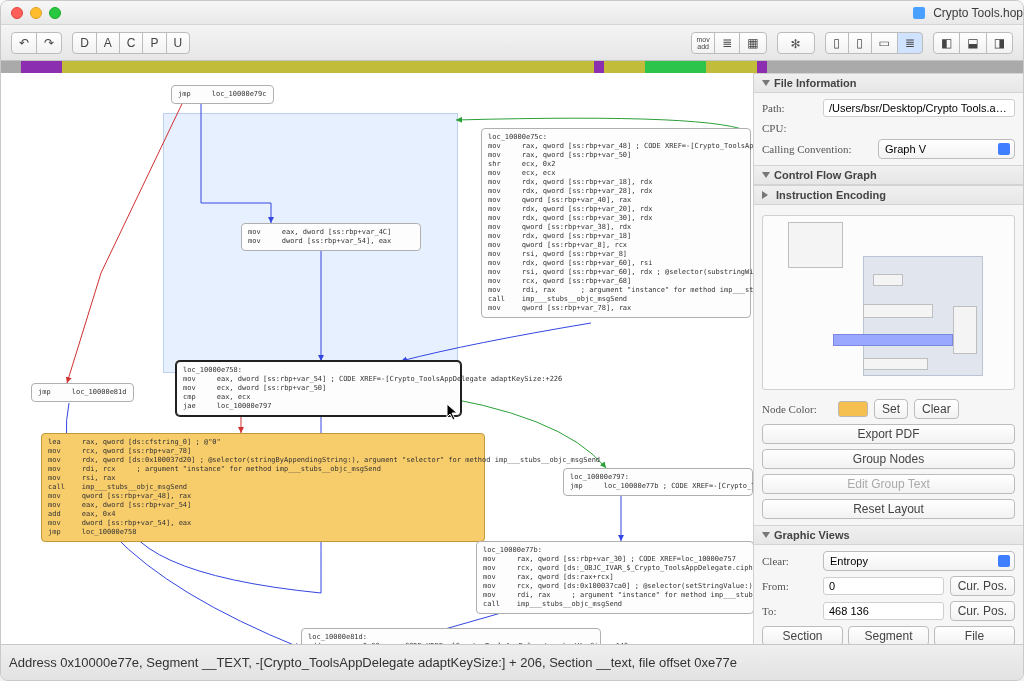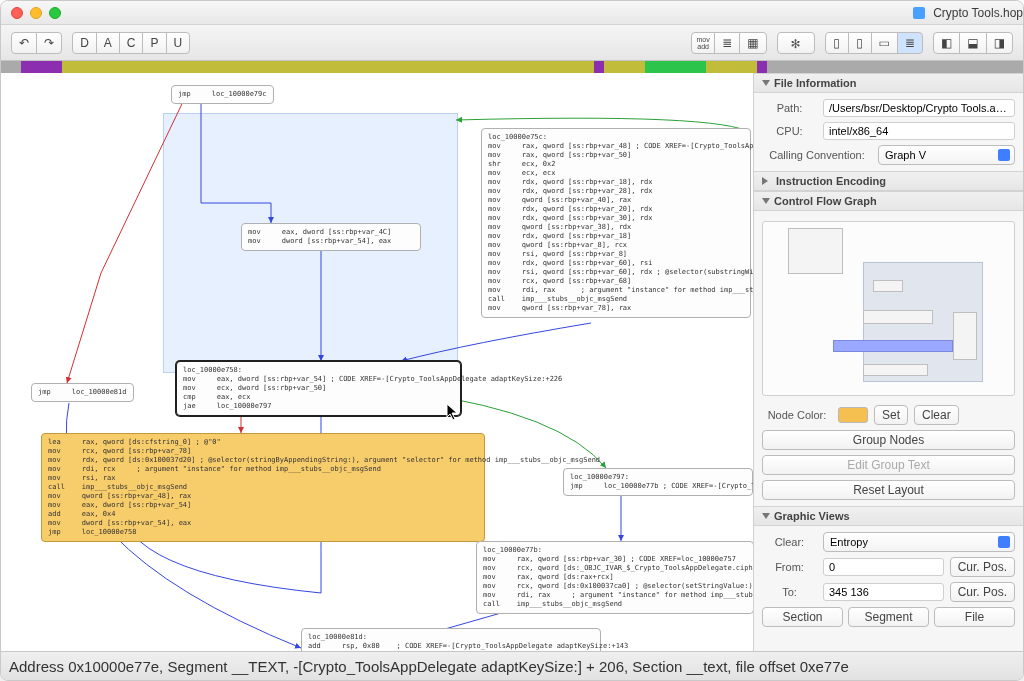--- a/index.html
+++ b/index.html
@@ -16,28 +16,28 @@
   .seg button, .btn { height:22px; min-width:24px; background: linear-gradient(#ffffff,#f2f2f2); border:1px solid #bcbcbc; border-radius:4px; font-size:12px; color:#444; padding:0 7px; cursor:pointer; }
   .seg button { border-radius:0; margin-left:-1px; }
   .seg button:first-child { border-top-left-radius:4px; border-bottom-left-radius:4px; margin-left:0; }
   .seg button:last-child { border-top-right-radius:4px; border-bottom-right-radius:4px; }
   .spacer { flex:1; }
   .iconcell { width:22px; height:22px; display:inline-flex; align-items:center; justify-content:center; color:#555; }
   .minimap-strip { height:12px; display:flex; }
   .mm { height:100%; }
   .content { flex:1; display:flex; overflow:hidden; background:#fff; }
   .graph-area { flex:1; position:relative; overflow:hidden; background:#fff; }
-  .statusbar { height:29px; background:linear-gradient(#efefef,#e2e2e2); border-top:1px solid #c7c7c7; font-size:15px; color:#333; padding:0 8px; display:flex; align-items:center; }
+  .statusbar { height:36px; background:linear-gradient(#efefef,#e2e2e2); border-top:1px solid #c7c7c7; font-size:13px; color:#333; padding:0 8px; display:flex; align-items:center; }
   .sidebar { width:270px; border-left:1px solid #d0d0d0; background:#f6f6f6; overflow-y:auto; display:flex; flex-direction:column; font-size:11px; }
   .section-head { background:linear-gradient(#f0f0f0,#e6e6e6); border-top:1px solid #d3d3d3; border-bottom:1px solid #d3d3d3; padding:3px 8px; font-weight:600; color:#444; display:flex; align-items:center; gap:4px; }
   .tri { display:inline-block; width:0;height:0;border-left:4px solid transparent;border-right:4px solid transparent;border-top:6px solid #777; }
   .tri.closed { border-top:none;border-bottom:none;border-left:6px solid #777;border-top:4px solid transparent;border-bottom:4px solid transparent; }
   .section-body { padding:6px 8px; display:flex; flex-direction:column; gap:5px; }
   .row { display:flex; align-items:center; gap:6px; }
-  .row label { width:55px; text-align:center; color:#555; }
+  .row label { width:55px; text-align:left; color:#555;font-family:Liberation Serif, serif; }
   .row .val { flex:1; background:#fff; border:1px solid #cfcfcf; border-radius:3px; padding:2px 5px; height:18px; font-size:11px; overflow:hidden; white-space:nowrap; text-overflow:ellipsis; }
   .select { flex:1; background:linear-gradient(#fff,#f3f3f3); border:1px solid #bcbcbc; border-radius:4px; height:20px; padding:0 18px 0 6px; position:relative; font-size:11px; display:flex;align-items:center; }
   .select::after { content:''; position:absolute; right:4px; top:3px; width:12px; height:12px; background:#3f7fff; border-radius:2px; }
   .cfg-thumb { height:175px; background:#fcfcfc; border:1px solid #d0d0d0; border-radius:3px; margin:4px 0; position:relative; }
   .cfg-thumb .rbox { position:absolute; border:1px solid #bfbfbf; background:#f4f4f4; }
   .cfg-thumb .blue { background:#9aa8ff; border-color:#7a88e0; }
   .cfg-thumb .sel { position:absolute; background:rgba(120,140,180,.2); border:1px solid rgba(100,120,160,.3); }
   .sidebar .btn { width:100%; height:20px; }
   .inline-btns { display:flex; gap:5px; }
   .inline-btns .btn { flex:1; }
@@ -209,55 +209,55 @@
           <span class="tri"></span>
           <span>File Information</span>
         </div>
       <div class="section-body">
         <div class="row">
             <label>Path:</label>
             <div class="val">/Users/bsr/Desktop/Crypto Tools.app/Conten</div>
           </div>
         <div class="row">
             <label>CPU:</label>
-            <div class="val">intel/x86_64</div>
           </div>
         <div class="row">
             <label style="width:110px">Calling Convention:</label>
             <div class="select">
               <span>Graph V</span>
             </div>
           </div>
       </div>
 
       <div class="section-head">
+          <span class="tri"></span>
+          <span>Control Flow Graph</span>
+        </div>
+
+      <div class="section-head">
           <span class="tri closed"></span>
           <span>Instruction Encoding</span>
-        </div>
-
-      <div class="section-head">
-          <span class="tri"></span>
-          <span>Control Flow Graph</span>
         </div>
       <div class="section-body">
         <div class="cfg-thumb">
           <div class="rbox" style="left:25px;top:6px;width:55px;height:46px"></div>
           <div class="sel" style="left:100px;top:40px;width:120px;height:120px"></div>
           <div class="rbox" style="left:110px;top:58px;width:30px;height:12px"></div>
           <div class="rbox" style="left:100px;top:88px;width:70px;height:14px"></div>
           <div class="rbox blue" style="left:70px;top:118px;width:120px;height:12px"></div>
           <div class="rbox" style="left:190px;top:90px;width:24px;height:48px"></div>
           <div class="rbox" style="left:100px;top:142px;width:65px;height:12px"></div>
         </div>
         <div class="row">
           <label style="width:70px">Node Color:</label>
           <div class="swatch"></div>
           <button class="btn" style="width:auto">Set</button>
           <button class="btn" style="width:auto">Clear</button>
         </div>
+        <button class="btn">Export PDF</button>
         <button class="btn">Group Nodes</button>
         <button class="btn" style="color:#aaa">Edit Group Text</button>
         <button class="btn">Reset Layout</button>
       </div>
 
       <div class="section-head">
           <span class="tri"></span>
           <span>Graphic Views</span>
         </div>
       <div class="section-body">
@@ -267,21 +267,21 @@
               <span>Entropy</span>
             </div>
           </div>
         <div class="row">
             <label>From:</label>
             <div class="val">0</div>
             <button class="btn" style="width:auto">Cur. Pos.</button>
           </div>
         <div class="row">
             <label>To:</label>
-            <div class="val">345 136</div>
+            <div class="val">468 136</div>
             <button class="btn" style="width:auto">Cur. Pos.</button>
           </div>
         <div class="inline-btns">
           <button class="btn">Section</button>
           <button class="btn">Segment</button>
           <button class="btn">File</button>
         </div>
 
       </div>
 

